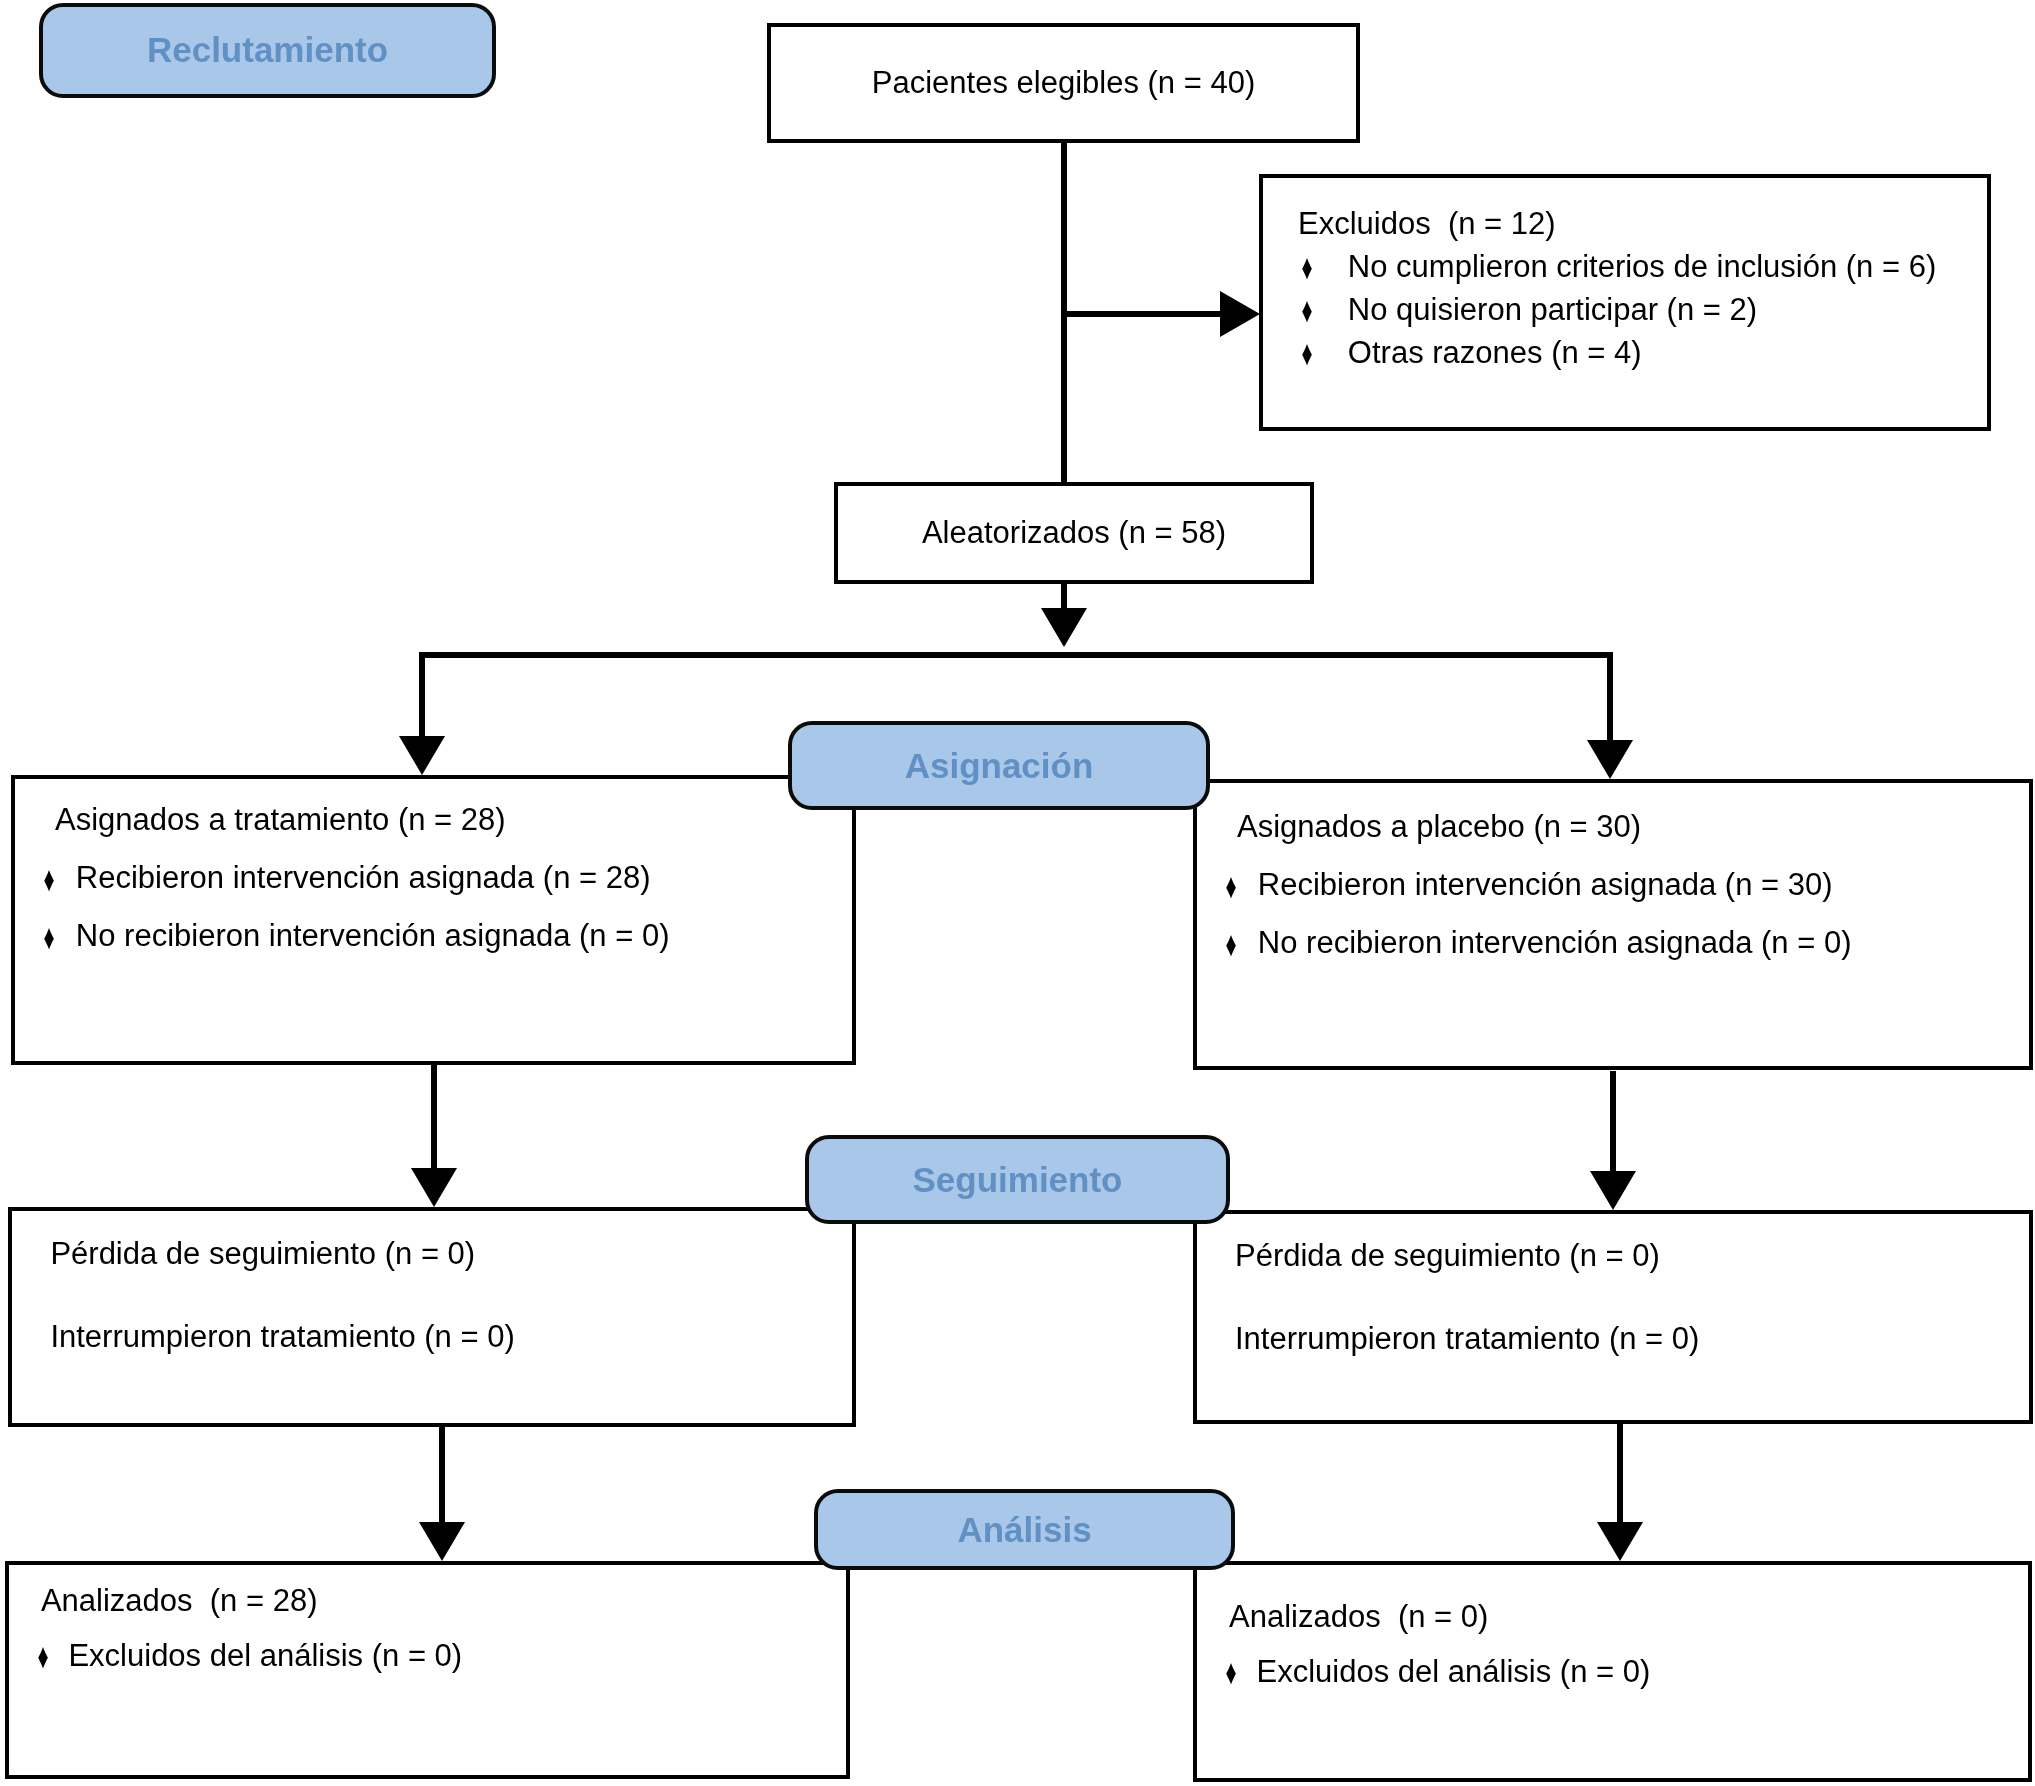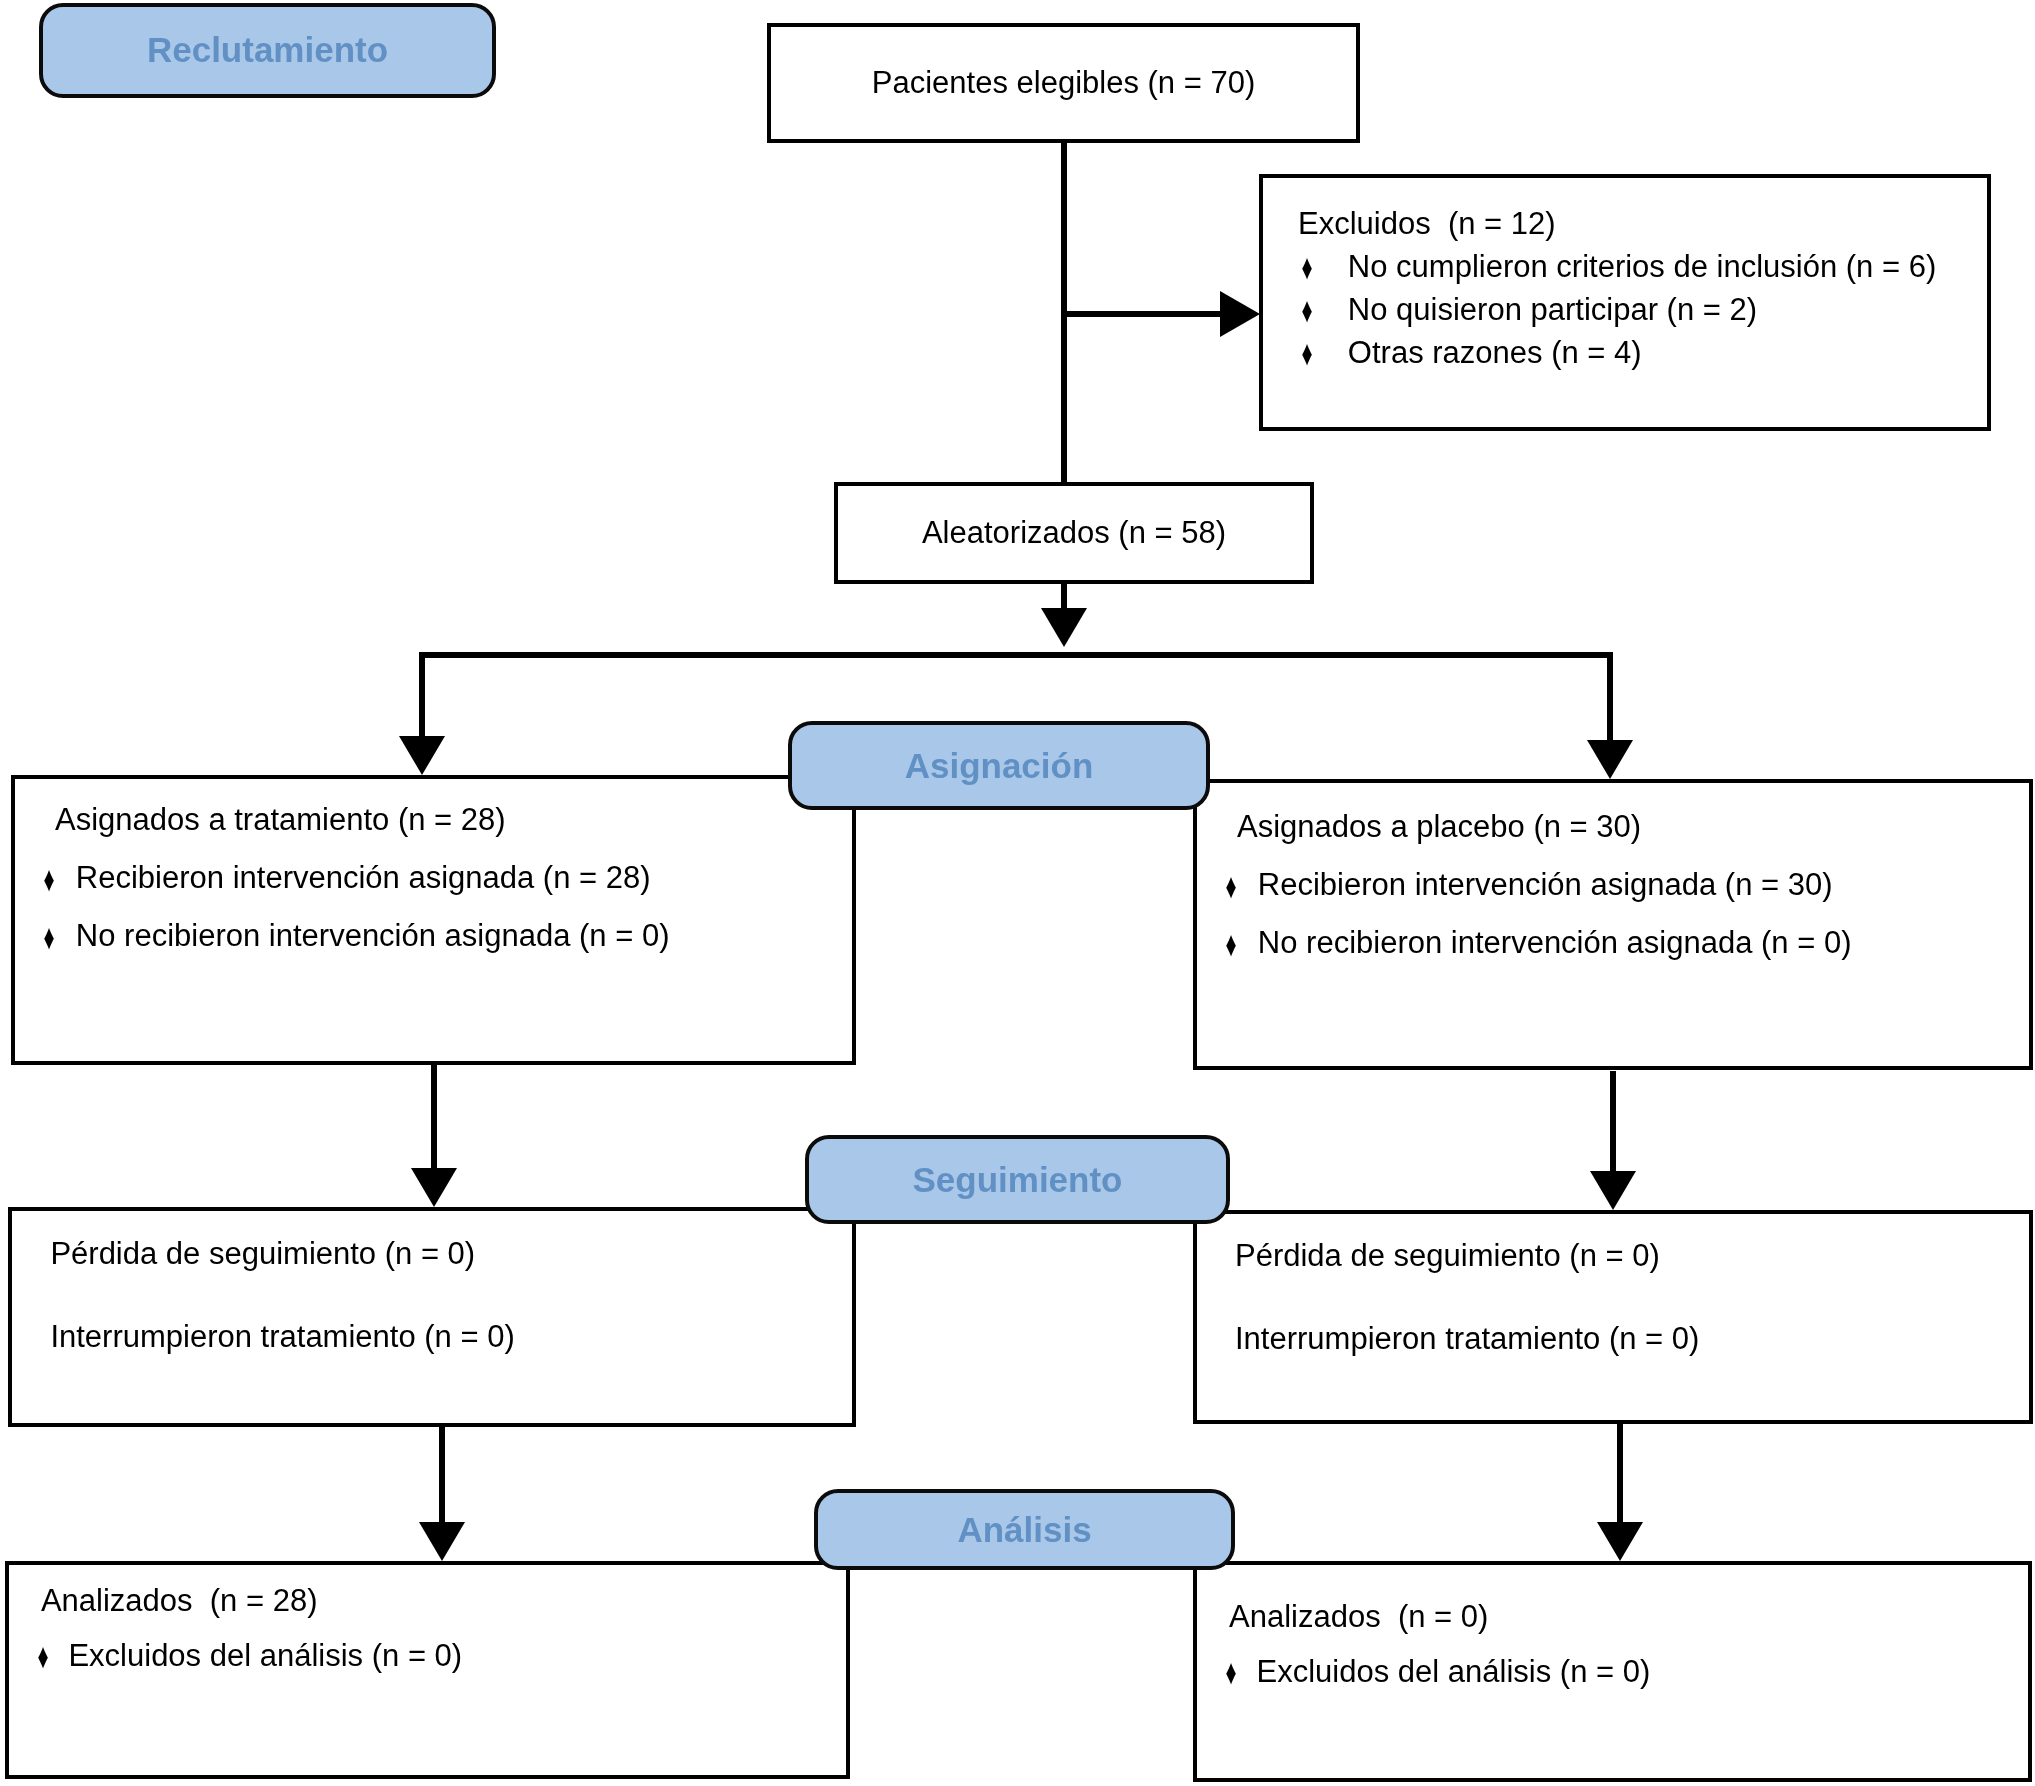--- a/index.html
+++ b/index.html
@@ -66,21 +66,21 @@
     flex:0 0 auto;
   }
   .txt{white-space:pre-wrap;}
 </style>
 </head>
 <body>
 
 <div id="canvas">
 
   <div class="box center" style="left:767px;top:23px;width:593px;height:120px;">
-    <span class="txt">Pacientes elegibles (n = 70)</span>
+    <span class="txt">Pacientes elegibles (n = 40)</span>
   </div>
 
   <div class="box" style="left:1259px;top:174px;width:732px;height:257px;padding:24px 11px 0 35px;">
     <div class="line-row" style="height:43px;">
       <span class="txt">Excluidos  (n = 12)</span>
     </div>
     <div class="line-row" style="height:43px;">
       <span class="bullet" style="margin-right:32px;">♦</span>
       <span class="txt">No cumplieron criterios de inclusión (n = 6)</span>
     </div>

